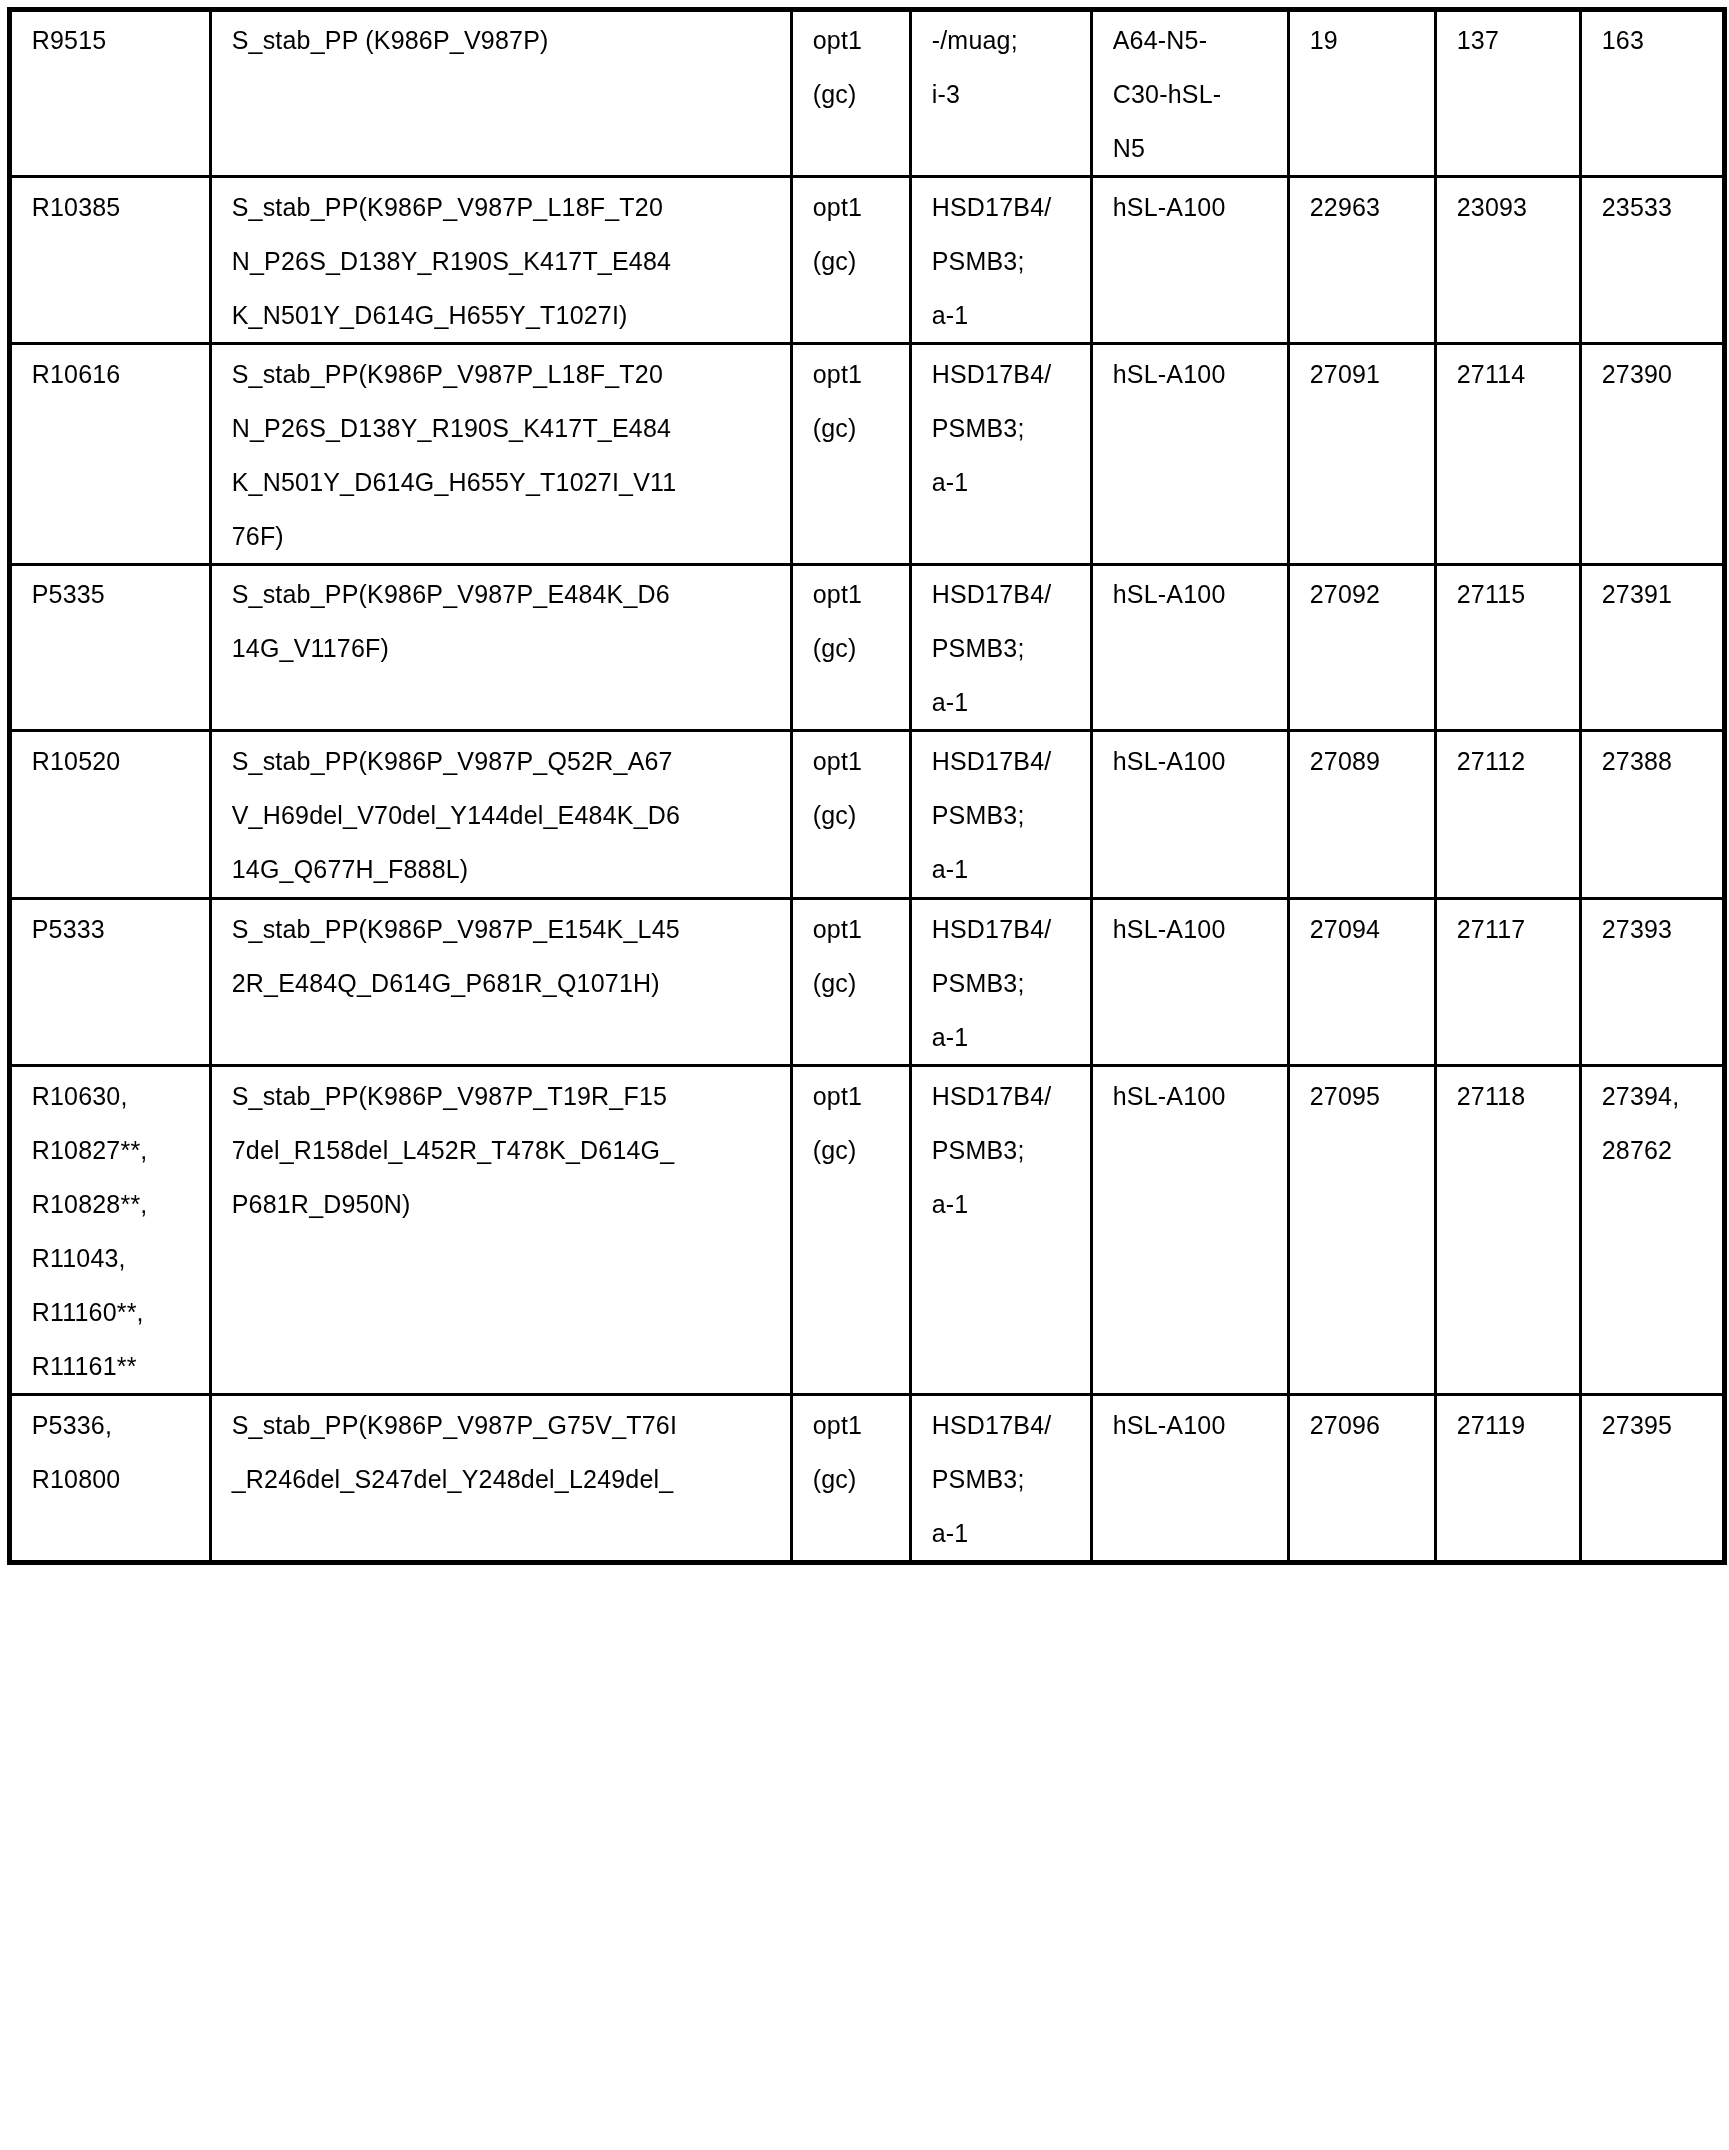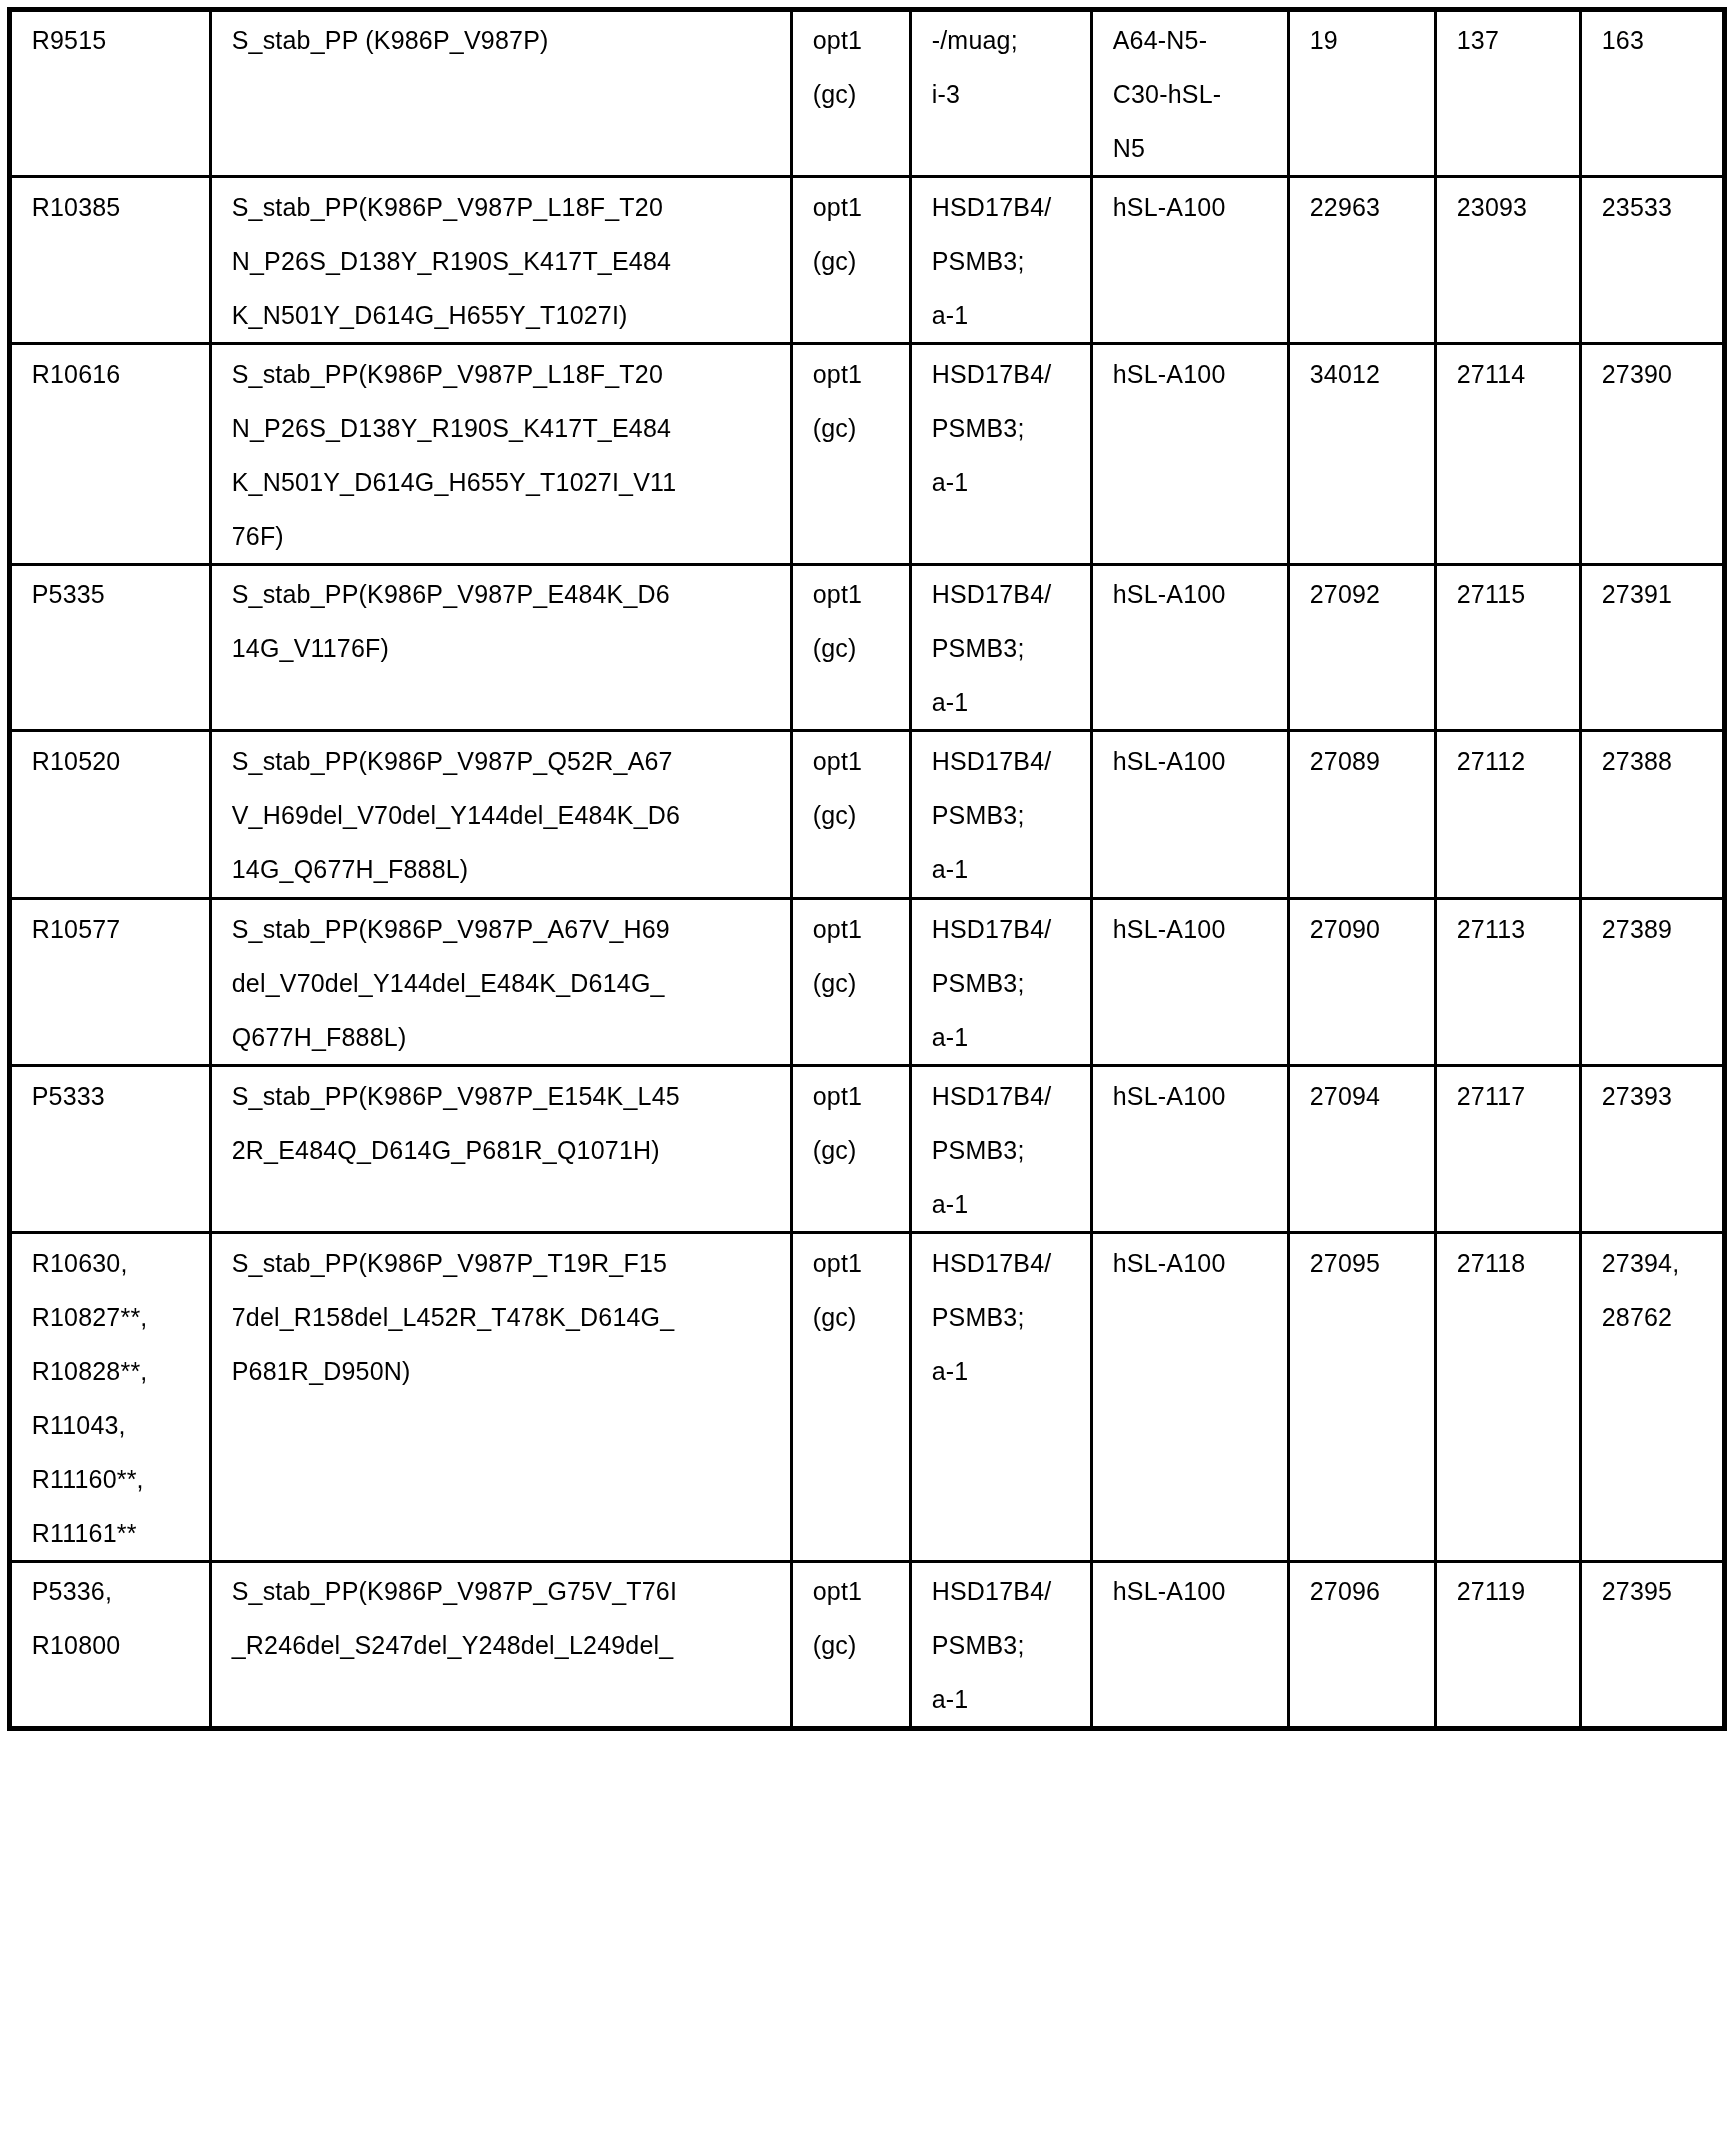--- a/index.html
+++ b/index.html
@@ -94,21 +94,21 @@
           <td class="c-construct">S_stab_PP(K986P_V987P_L18F_T20
 N_P26S_D138Y_R190S_K417T_E484
 K_N501Y_D614G_H655Y_T1027I_V11
 76F)</td>
           <td class="c-opt">opt1
 (gc)</td>
           <td class="c-utr">HSD17B4/
 PSMB3;
 a-1</td>
           <td class="c-tail">hSL-A100</td>
-          <td class="c-num">34012</td>
+          <td class="c-num">27091</td>
           <td class="c-num">27114</td>
           <td class="c-num">27390</td>
         </tr>
         <tr style="height: 161px;">
           <td class="c-id">P5335</td>
           <td class="c-construct">S_stab_PP(K986P_V987P_E484K_D6
 14G_V1176F)</td>
           <td class="c-opt">opt1
 (gc)</td>
           <td class="c-utr">HSD17B4/
@@ -126,35 +126,20 @@
 14G_Q677H_F888L)</td>
           <td class="c-opt">opt1
 (gc)</td>
           <td class="c-utr">HSD17B4/
 PSMB3;
 a-1</td>
           <td class="c-tail">hSL-A100</td>
           <td class="c-num">27089</td>
           <td class="c-num">27112</td>
           <td class="c-num">27388</td>
-        </tr>
-        <tr style="height: 166px;">
-          <td class="c-id">R10577</td>
-          <td class="c-construct">S_stab_PP(K986P_V987P_A67V_H69
-del_V70del_Y144del_E484K_D614G_
-Q677H_F888L)</td>
-          <td class="c-opt">opt1
-(gc)</td>
-          <td class="c-utr">HSD17B4/
-PSMB3;
-a-1</td>
-          <td class="c-tail">hSL-A100</td>
-          <td class="c-num">27090</td>
-          <td class="c-num">27113</td>
-          <td class="c-num">27389</td>
         </tr>
         <tr style="height: 158px;">
           <td class="c-id">P5333</td>
           <td class="c-construct">S_stab_PP(K986P_V987P_E154K_L45
 2R_E484Q_D614G_P681R_Q1071H)</td>
           <td class="c-opt">opt1
 (gc)</td>
           <td class="c-utr">HSD17B4/
 PSMB3;
 a-1</td>

